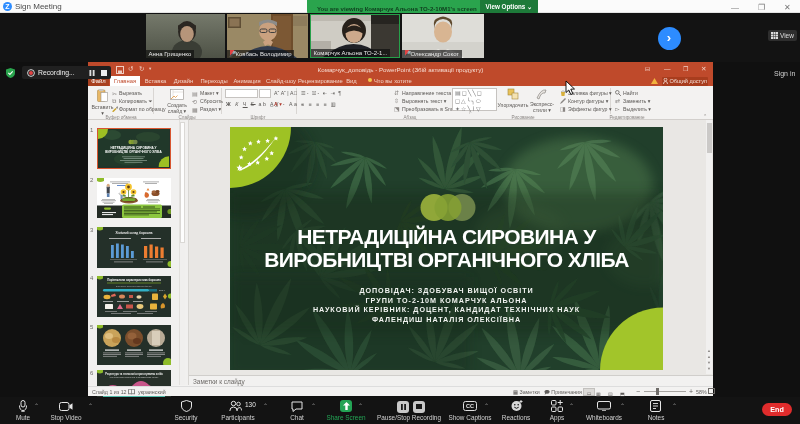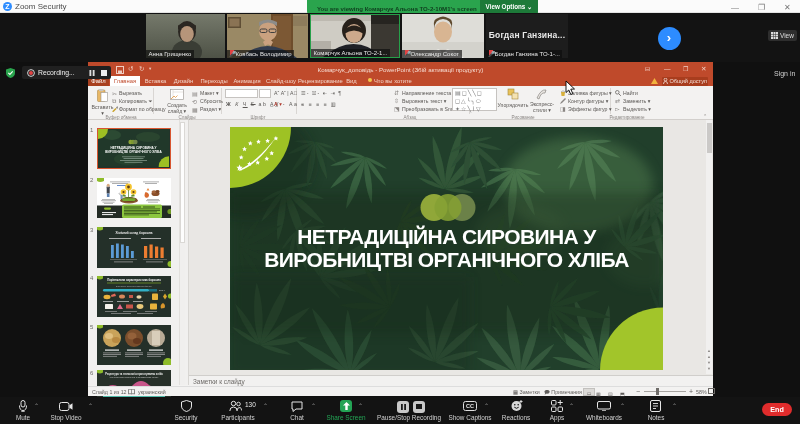--- a/index.html
+++ b/index.html
@@ -48,21 +48,21 @@
 #toolbar{left:0;top:397px;width:800px;height:27px;background:#131313;}
 .tlabel{top:17px;font-size:6.4px;color:#d2d2d2;text-align:center;white-space:nowrap;}
 .chev{top:5px;color:#9a9a9a;font-size:6px;}
 #endbtn{left:762px;top:5.5px;width:30px;height:13.5px;background:#e02c2c;border-radius:7px;color:#fff;font-size:7.2px;font-weight:bold;text-align:center;line-height:13px;}
 </style></head>
 <body>
 <div id="stage">
 
 <div class="abs" id="ztitle"></div>
 <div class="abs" id="zicon">Z</div>
-<div class="abs" id="ztxt">Zoom Security</div>
+<div class="abs" id="ztxt">Sign Meeting</div>
 <div class="abs winbtn" style="left:731px;">—</div>
 <div class="abs winbtn" style="left:758px;">❐</div>
 <div class="abs winbtn" style="left:784px;">✕</div>
 <div class="abs" id="greenbar">
   <div class="abs" id="gbtxt">You are viewing Комарчук Альона ТО-2-10М1's screen</div>
   <div class="abs" id="vopt">View Options ⌄</div>
 </div>
 
 <div class="abs" id="strip">
   <div class="abs tile" style="left:146px;width:79px;">
@@ -116,24 +116,20 @@
   <div class="abs tile" style="left:402px;width:82px;">
     <svg width="82" height="44" viewBox="0 0 82 44">
           <rect width="82" height="44" fill="#deddd8"></rect>
           <rect y="28" width="82" height="16" fill="#d3d2cc"></rect>
           <path d="M20 44 q21 -18 42 0z" fill="#f2f1ee"></path>
           <path d="M37 35 l4 5 l4 -5z" fill="#cfccc6"></path>
           <ellipse cx="41" cy="18" rx="9" ry="10.5" fill="#d8b592"></ellipse>
           <path d="M32 15 q1 -10 9 -10 q8 0 9 10 l0 -3 q1 -7 -4 -8 q-5 -3 -10 0 q-5 1 -4 8z" fill="#5f4a2e"></path>
         </svg>
     <div class="nlabel"><span class="mic">🎤</span>Олександр Сокот</div>
-  </div>
-  <div class="abs tile" style="left:486px;width:82px;">
-    <div class="cname">Богдан  Ганзина...</div>
-    <div class="nlabel"><span class="mic">🎤</span>Богдан Ганзина ТО-1-...</div>
   </div>
   <div class="abs" id="nextbtn">›</div>
   <div class="abs" id="viewbtn"><svg style="vertical-align:-1px" width="7" height="7" viewBox="0 0 7 7">
           <g fill="#dcdcdc">
             <rect width="2" height="2"></rect>
             <rect x="2.5" width="2" height="2"></rect>
             <rect x="5" width="2" height="2"></rect>
             <rect y="2.5" width="2" height="2"></rect>
             <rect x="2.5" y="2.5" width="2" height="2"></rect>
             <rect x="5" y="2.5" width="2" height="2"></rect>
@@ -559,20 +555,21 @@
       <use href="#star" x="41.7" y="26"></use>
     </g>
 
     <circle cx="204" cy="80.5" r="13.5" fill="#97ae3b" opacity=".95"></circle>
     <circle cx="232" cy="80.5" r="13.5" fill="#74894d" opacity=".9"></circle>
     <circle cx="218" cy="80.5" r="13.5" fill="#85a033" opacity=".88"></circle>
 
     <circle cx="433" cy="243.5" r="63" fill="#a2c52a"></circle>
   </svg>
   <div class="abs" style="left:0;top:98px;width:433px;text-align:center;color:#fff;font-weight:bold;font-size:21px;line-height:23.5px;letter-spacing:-0.6px;">НЕТРАДИЦІЙНА СИРОВИНА У<br>ВИРОБНИЦТВІ ОРГАНІЧНОГО ХЛІБА</div>
+  <div class="abs" style="left:0;top:159.5px;width:433px;text-align:center;color:#f2f4f1;font-weight:bold;font-size:7.2px;line-height:9.5px;letter-spacing:0.95px;">ДОПОВІДАЧ: ЗДОБУВАЧ ВИЩОЇ ОСВІТИ<br>ГРУПИ ТО-2-10М КОМАРЧУК АЛЬОНА<br>НАУКОВИЙ КЕРІВНИК: ДОЦЕНТ, КАНДИДАТ ТЕХНІЧНИХ НАУК<br>ФАЛЕНДИШ НАТАЛІЯ ОЛЕКСІЇВНА</div>
   </div>
   <div class="abs" id="notes">Заметки к слайду</div>
 </div>
 <div class="abs" id="pstatus">
   <span class="abs" style="left:4px;">Слайд 1 из 12</span>
   <svg class="abs" style="left:40px;top:2.5px" width="7" height="5.5" viewBox="0 0 7 5.5">
           <path d="M0.5 0.5 q1.5 -0.8 3 0 q1.5 -0.8 3 0 v4.5 q-1.5 -0.8 -3 0 q-1.5 -0.8 -3 0z" fill="none" stroke="#605d5b" stroke-width=".7"></path>
           <path d="M3.5 0.5 v4.5" stroke="#605d5b" stroke-width=".6"></path>
         </svg>
   <span class="abs" style="left:50px;">украинский</span>

